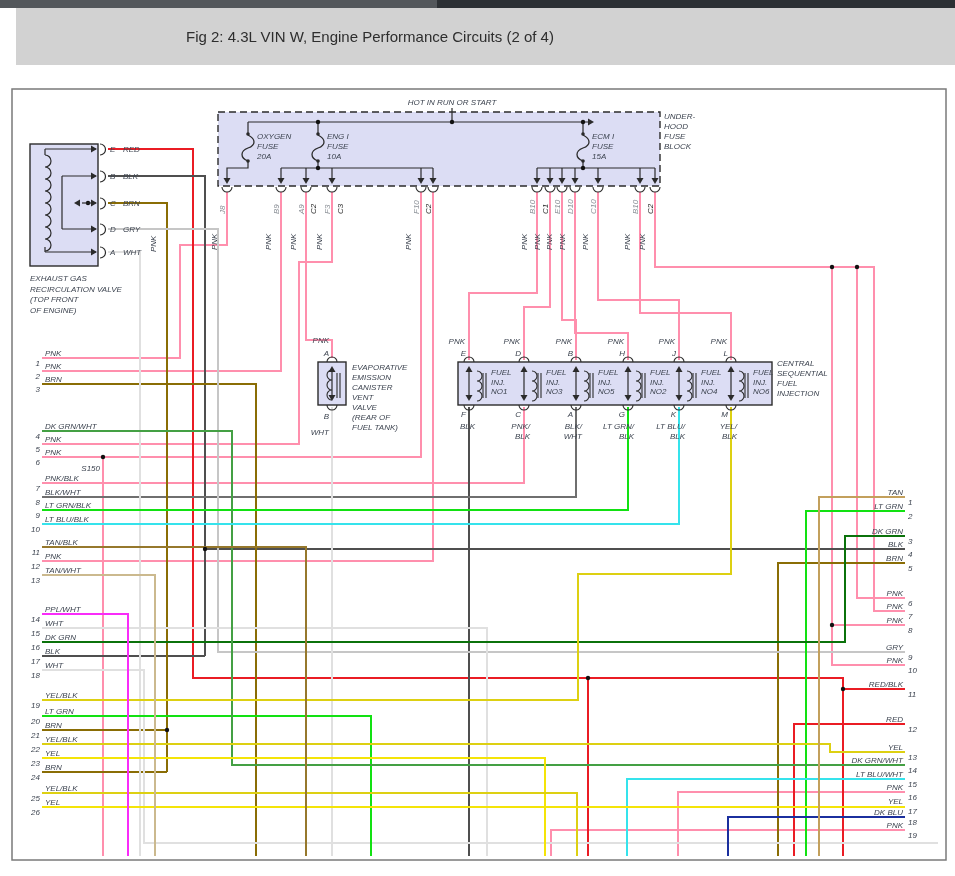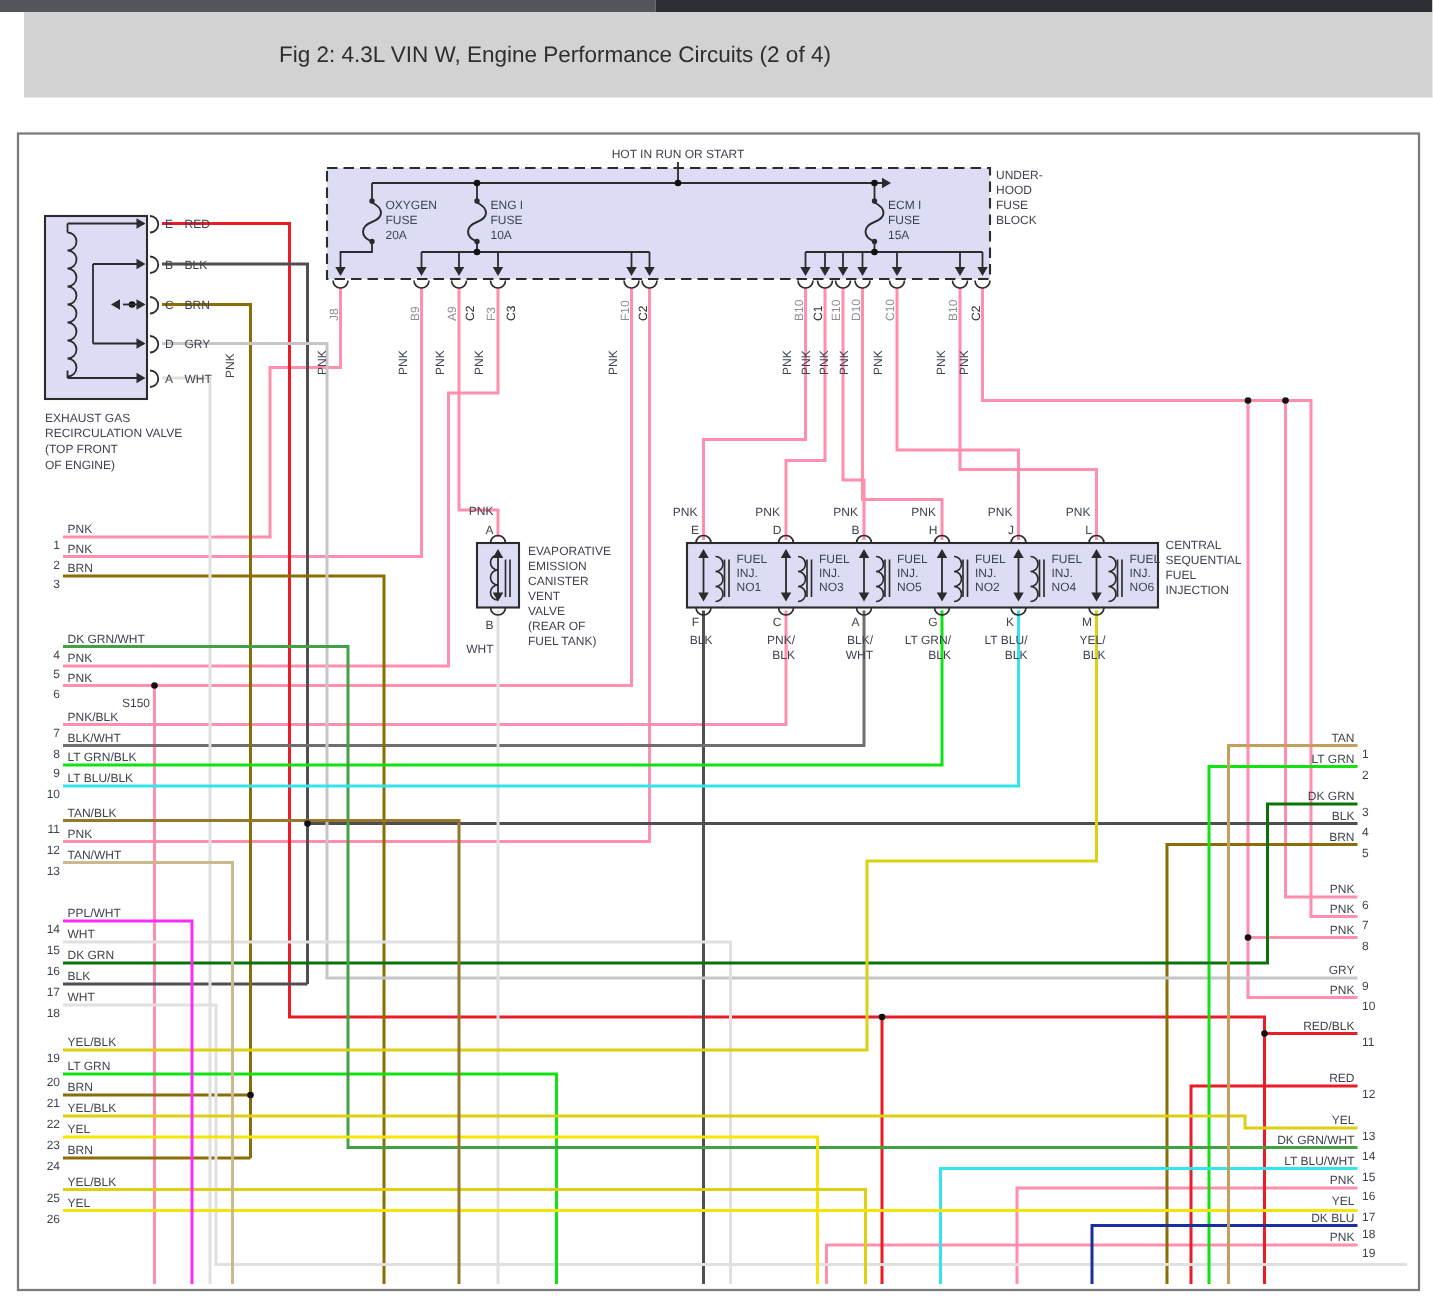--- a/index.html
+++ b/index.html
@@ -3,21 +3,21 @@
 <meta charset="utf-8">
 <style>
   html,body{margin:0;padding:0;background:#fff;}
   body{width:955px;height:876px;position:relative;overflow:hidden;
        font-family:"Liberation Sans",sans-serif;}
   #titlebar{position:absolute;left:0;top:0;width:955px;height:8px;}
   #titlebar .tb-left{position:absolute;left:0;top:0;width:437px;height:8px;background:#53575b;}
   #titlebar .tb-right{position:absolute;left:437px;top:0;width:518px;height:8px;background:#2c3034;}
   #header{position:absolute;left:16px;top:8px;width:955px;height:57px;background:#d2d2d2;}
   #page-title{position:absolute;left:170px;top:20px;font-size:15px;color:#2e2e2e;}
-  #diagram{position:absolute;left:0;top:0;width:955px;height:690px;}
+  #diagram{position:absolute;left:0;top:0;width:955px;height:690px;font-style:italic;}
   svg text{font-family:"Liberation Sans",sans-serif;}
 </style>
 </head>
 <body>
 
 <div id="titlebar">
   <div class="tb-left"></div>
   <div class="tb-right"></div>
 </div>
 <div id="header">

